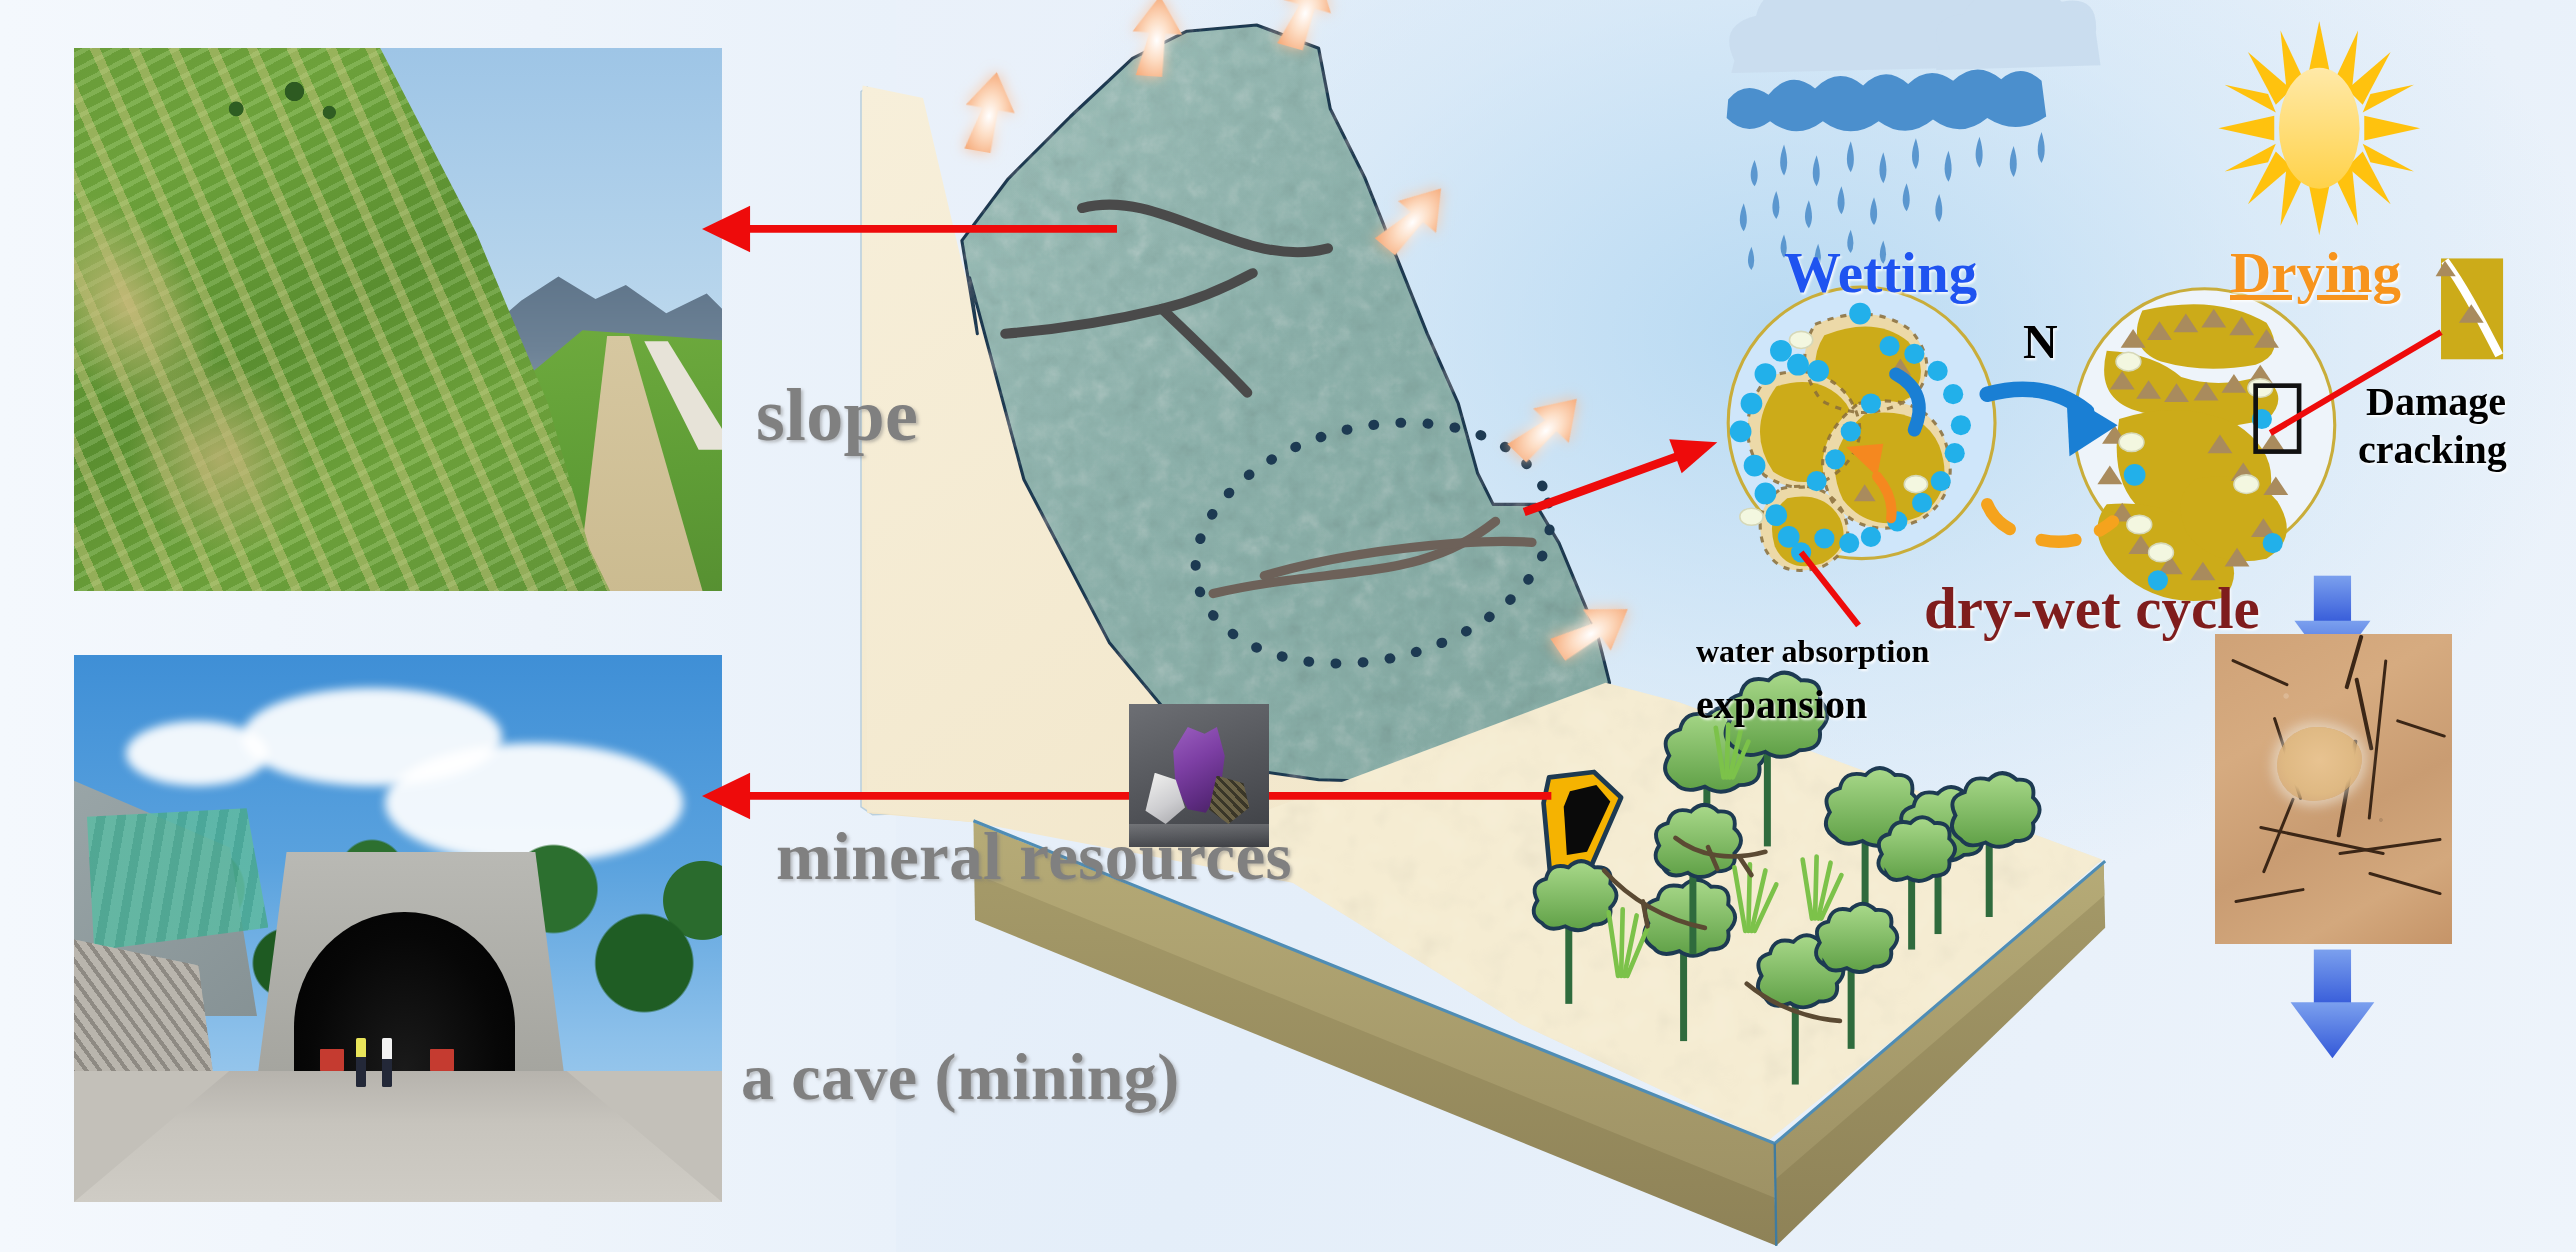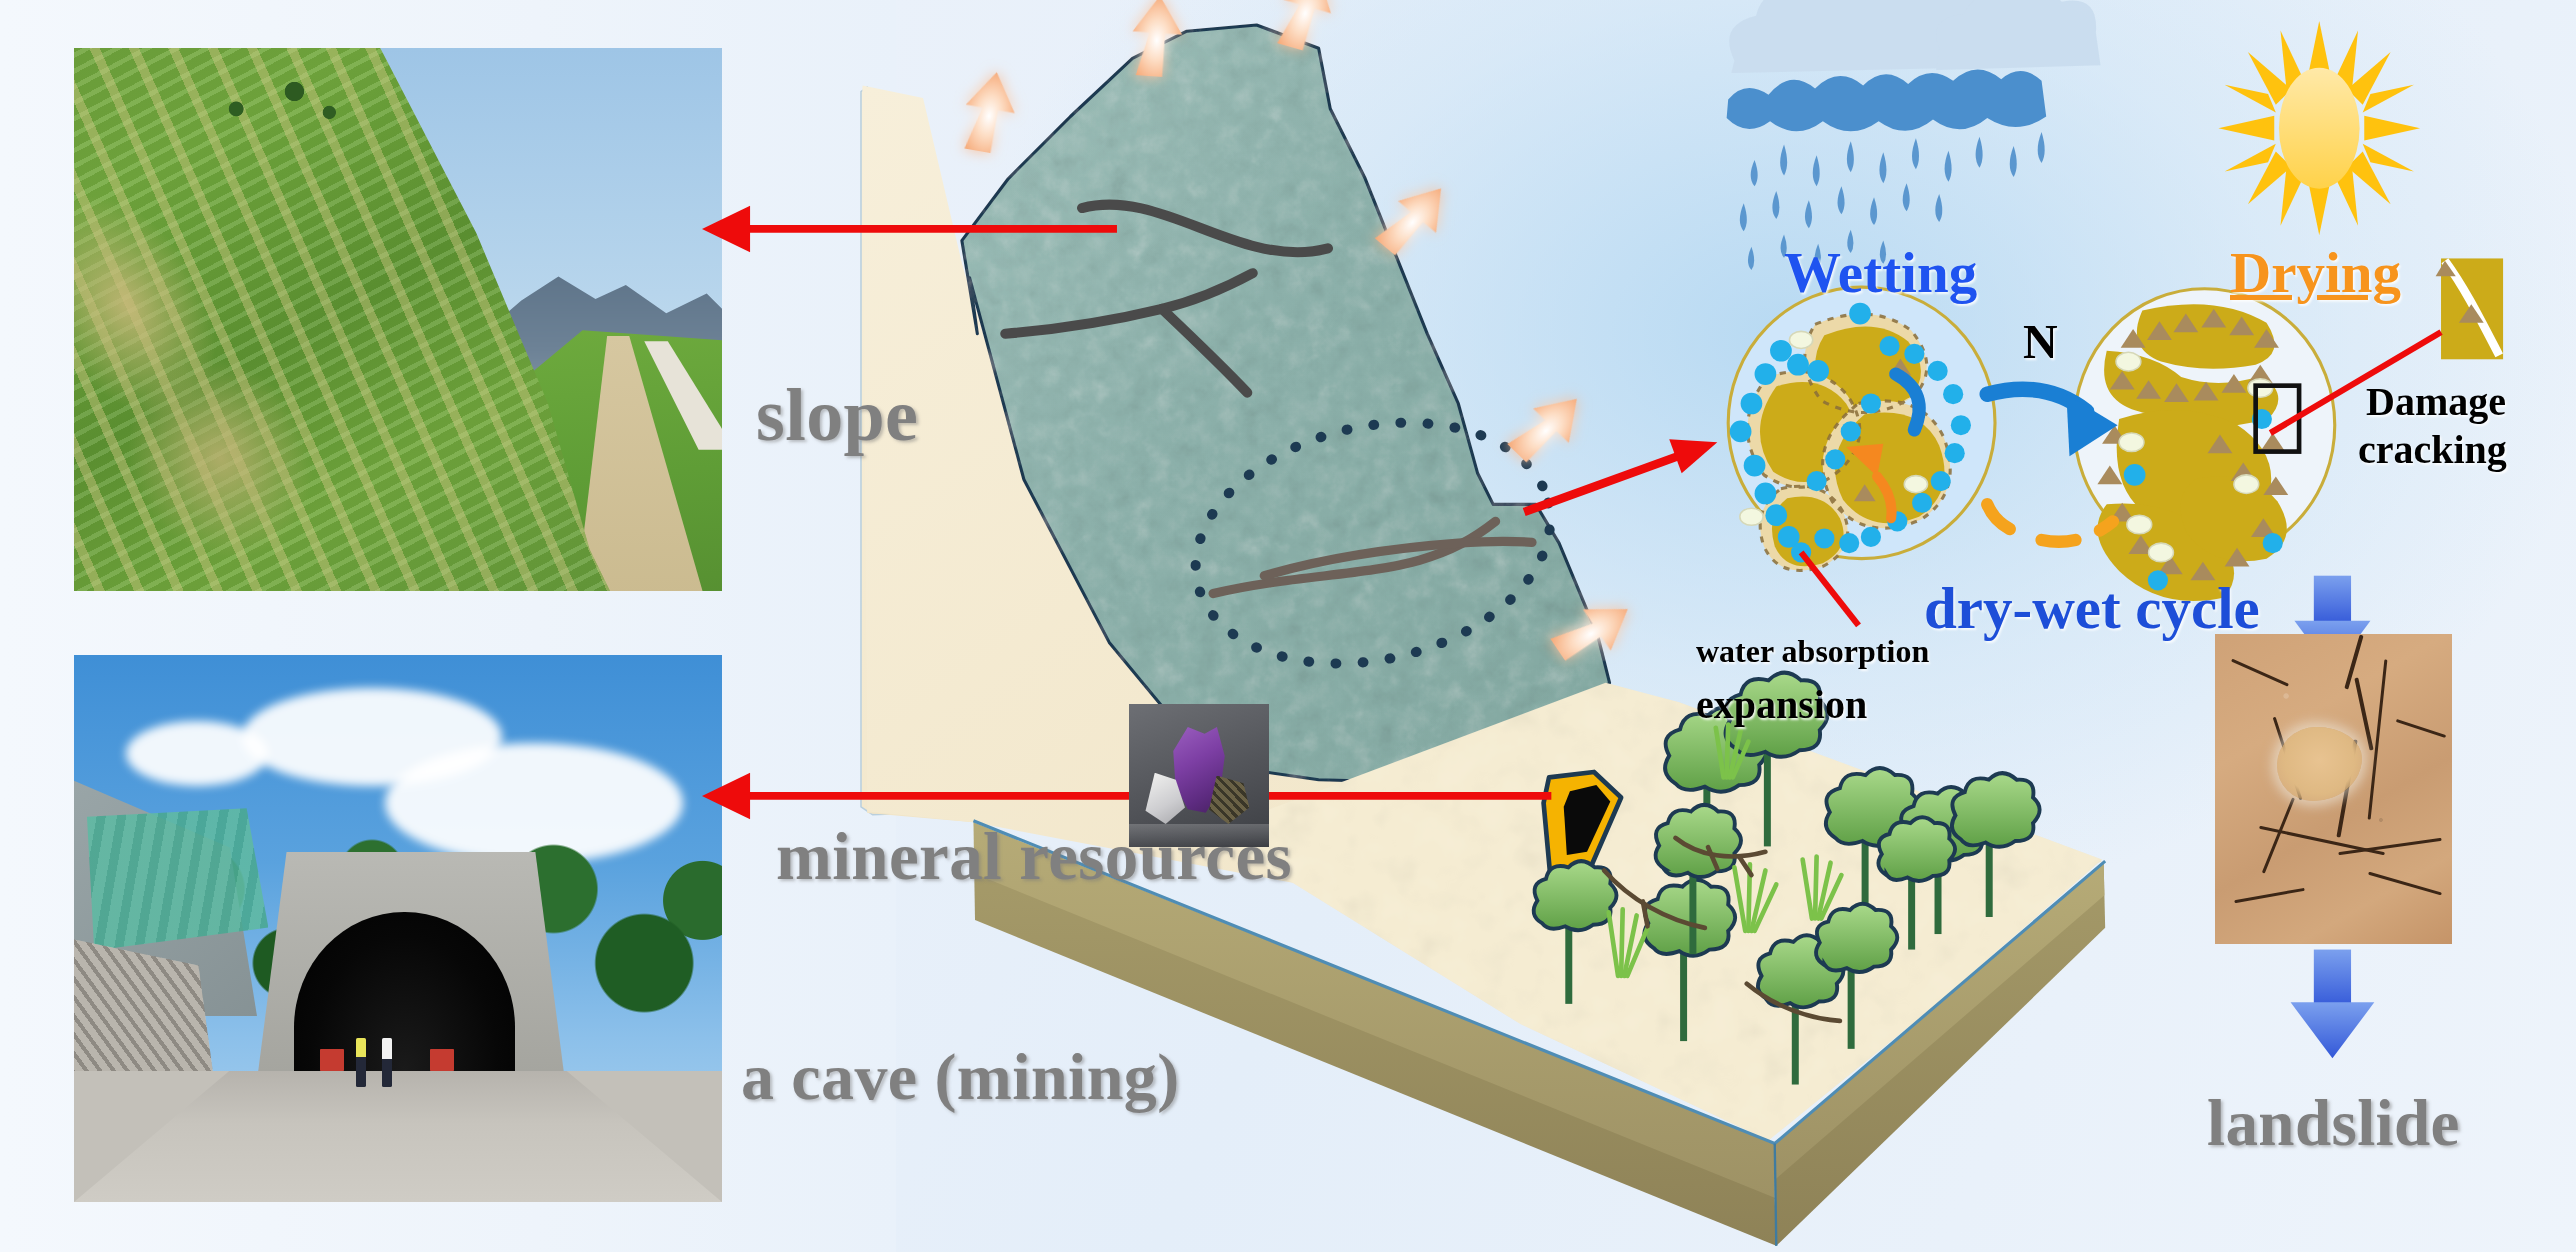--- a/index.html
+++ b/index.html
@@ -135,21 +135,21 @@
   .rtext{position:absolute;color:#808080;font-weight:700;letter-spacing:0.4px;
     text-shadow:2.3px 2.3px 3.1px rgba(120,120,120,.45);}
 
   .sci-lab{position:absolute;font-family:"Liberation Serif",serif;font-weight:700;color:#000;
     text-shadow:1.6px 1.6px 2.3px rgba(255,255,255,.9);line-height:1.08;}
 
   .wetting-lab{position:absolute;color:#1f53f0;font-weight:700;
     text-shadow:1.6px 1.6px 2.3px rgba(255,255,255,.85);}
   .drying-lab{position:absolute;color:#f7941d;font-weight:700;
     text-shadow:1.6px 1.6px 2.3px rgba(255,255,255,.85);text-decoration:underline;}
-  .cycle-lab{position:absolute;color:#1d4ed8;font-weight:700;
+  .cycle-lab{position:absolute;color:#7f1d1d;font-weight:700;
     text-shadow:1.6px 1.6px 2.3px rgba(255,255,255,.8);text-align:center;}
 
   svg{position:absolute;left:0;top:0;overflow:visible;}
 </style>
 </head>
 <body>
 
 <div id="stage">
   <div id="canvas"></div>
   <div id="leftpanel"></div>
@@ -643,21 +643,20 @@
     <div class="crk" style="left:6%;top:12%;width:26%;height:3.1px;transform:rotate(24deg);"></div>
     <div class="puddle"></div>
   </div>
 
   <div class="rtext" id="lab-slope" style="left:756px;top:365px;font-size:74px;margin-top:8px;">slope</div>
 
   <div class="rtext" id="lab-mineral" style="left:776px;top:818px;font-size:67px;text-align:right;">mineral resources</div>
 
   <div class="rtext" id="lab-cave" style="left:741px;top:1039px;font-size:66px;">a cave (mining)</div>
 
-  <div class="rtext" id="lab-landslide" style="left:2207px;top:1086px;font-size:65px;">landslide</div>
 
   <div class="wetting-lab" style="left:1784px;top:240px;font-size:57px;">Wetting</div>
 
   <div class="drying-lab" style="left:2230px;top:240px;font-size:57px;">Drying</div>
 
   <div class="sci-lab" style="left:2023px;top:316px;font-size:48px;">N</div>
 
   <div class="cycle-lab" style="left:1924px;top:574px;font-size:59px;">dry-wet cycle</div>
 
   <div class="sci-lab" style="left:1696px;top:634px;font-size:32px;">water absorption</div>

